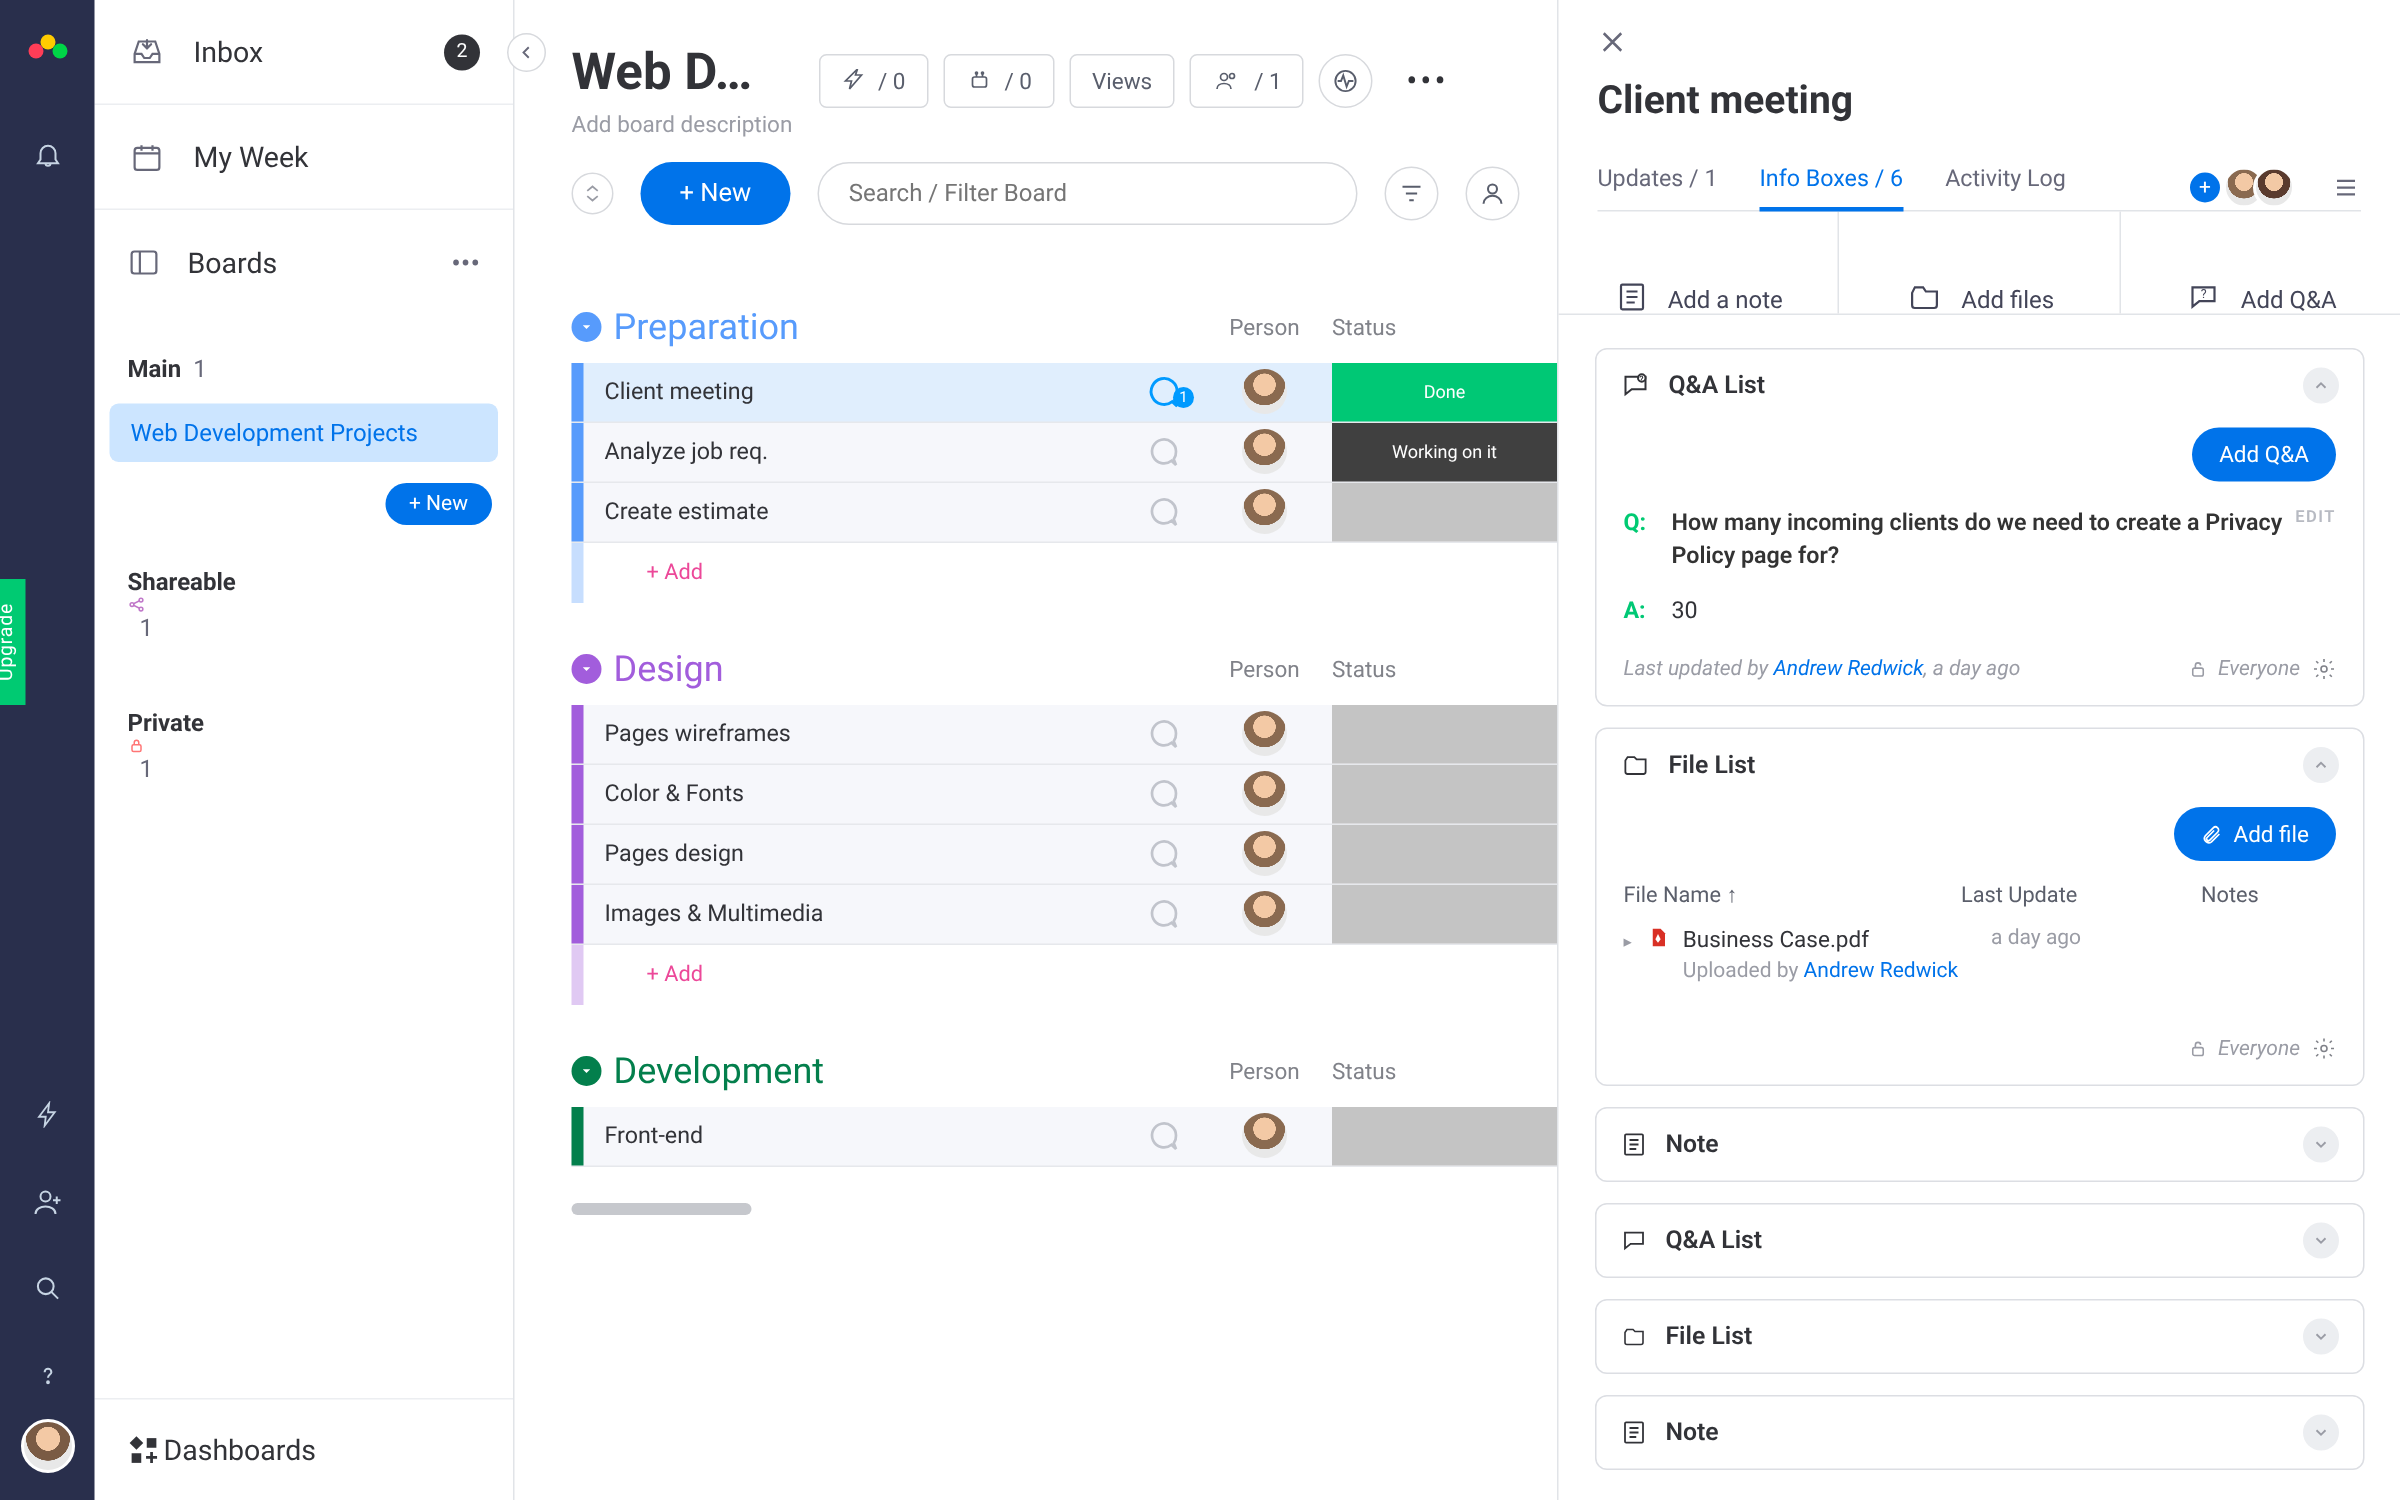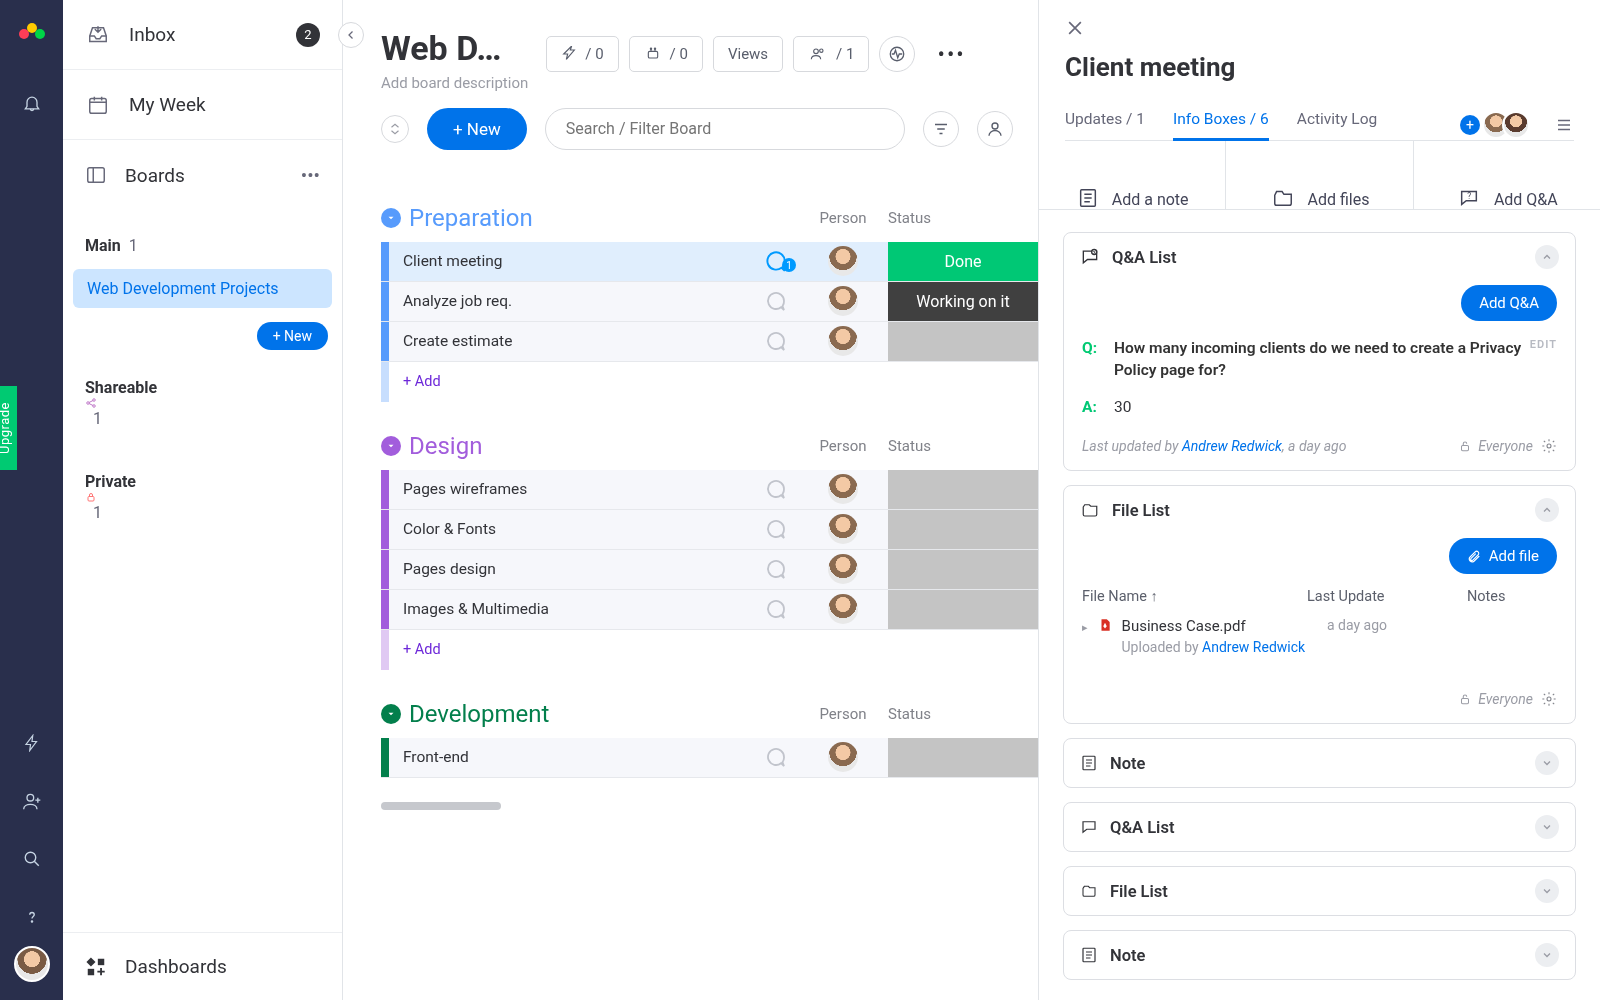--- a/index.html
+++ b/index.html
@@ -23,21 +23,21 @@
 .nav-row .badge{margin-left:auto;background:#323338;color:#fff;border-radius:12px;min-width:24px;height:24px;display:flex;align-items:center;justify-content:center;font-size:13px}
 .boards-head{height:70px;display:flex;align-items:center;padding:0 22px;gap:18px;font-size:19px}
 .boards-head .dots{margin-left:auto;cursor:pointer;color:#676879}
 .section-title{padding:10px 22px 0;font-size:16px}
 .section-title b{font-weight:700}
 .section-title .count{font-weight:400;color:#676879;margin-left:8px}
 .section-title .mini{margin-left:8px;font-size:13px;color:#c078c9}
 .board-chip{margin:14px 10px 10px;background:#cce5ff;border-radius:6px;padding:10px 14px;color:#0073ea;font-size:16px;cursor:pointer}
 .new-pill{margin:4px 14px 18px auto;background:#0073ea;color:#fff;border-radius:20px;padding:6px 16px;font-size:14px;width:max-content;cursor:pointer}
 .nav-spacer{flex:1}
-.dash-row{height:68px;border-top:1px solid #eceef1;display:flex;align-items:center;padding:0 22px;gap:18px;font-size:19px;cursor:pointer}
+.dash-row{height:68px;border-top:1px solid #eceef1;display:flex;align-items:center;padding:0 22px;gap:2px;font-size:19px;cursor:pointer}
 
 
 .knob{position:absolute;left:338px;top:22px;width:26px;height:26px;border:1px solid #d7d9dd;border-radius:50%;background:#fff;display:flex;align-items:center;justify-content:center;color:#676879;cursor:pointer}
 
 
 .main{flex:1;display:flex;flex-direction:column;min-width:0}
 .head{padding:28px 24px 0 38px;display:flex;align-items:flex-start;gap:18px}
 .title-block{max-width:150px}
 .title-block h1{font-size:34px;font-weight:700;white-space:nowrap;overflow:hidden;text-overflow:ellipsis}
 .title-block .sub{color:#9a9ca5;font-size:15px;margin-top:6px;line-height:1.3}
@@ -64,22 +64,22 @@
 .col-status{width:150px;text-align:left}
 .rows{margin-top:10px}
 .row{display:flex;align-items:center;height:40px;border-bottom:1px solid #e6e8ec;background:#f6f7fb}
 .row .bar{width:8px;align-self:stretch}
 .row.sel{background:#e0eefd}
 .row .name{flex:1;padding-left:14px;font-size:15.5px}
 .row .chat{width:46px;display:flex;justify-content:center;color:#b7bac2}
 .row .chat.active{color:#009aff}
 .row .person{width:90px;display:flex;justify-content:center}
 .row .person .av{width:30px;height:30px;border-radius:50%;background:#d7d9dd center/cover}
-.row .status{width:150px;align-self:stretch;display:flex;align-items:center;justify-content:center;color:#fff;font-size:16px;background:#c4c4c4}
-.addrow{height:40px;display:flex;align-items:center;padding-left:14px;color:#6d28d9;font-size:14.5px;cursor:text;border-left:8px solid transparent}
+.row .status{width:150px;align-self:stretch;display:flex;align-items:center;justify-content:center;color:#fff;font-size:12px;background:#c4c4c4}
+.addrow{height:40px;display:flex;align-items:center;padding-left:42px;color:#ec4899;font-size:14.5px;cursor:text;border-left:8px solid transparent}
 .scroll-hint{height:8px;width:120px;background:#c6c8cd;border-radius:4px;margin:24px 0 0 0}
 
 
 .panel{width:562px;border-left:1px solid #e1e4e8;display:flex;flex-direction:column;background:#fff}
 .panel .top{padding:18px 26px 0}
 .panel .close{width:22px;cursor:pointer;color:#676879}
 .panel h2{font-size:26px;font-weight:700;margin-top:14px}
 .tabs{display:flex;align-items:center;gap:28px;margin-top:28px;border-bottom:1px solid #e1e4e8;padding-bottom:0}
 .tab{padding-bottom:12px;color:#676879;font-size:15.5px;cursor:pointer;position:relative}
 .tab.active{color:#0073ea}

